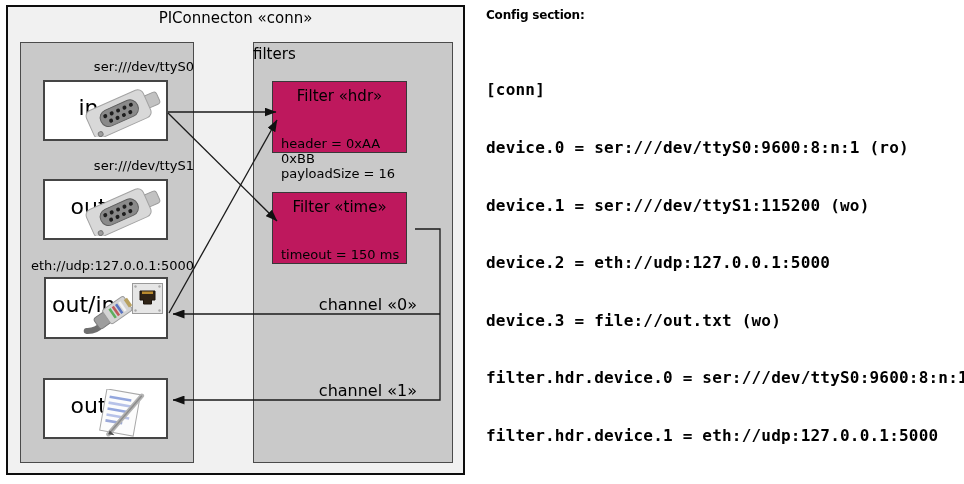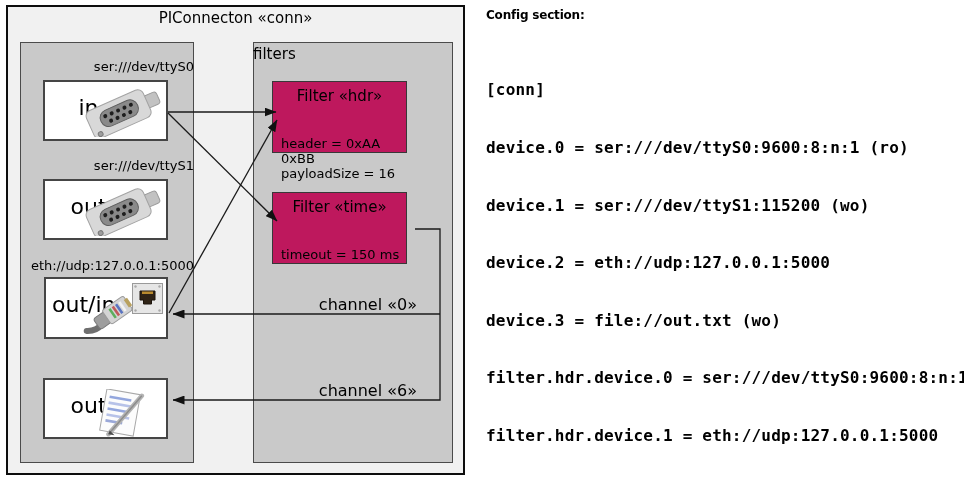--- a/index.html
+++ b/index.html
@@ -175,21 +175,21 @@
   </div>
 
   <div class="filter-box" style="top:192px;">
     <div class="filter-title">Filter «time»</div>
     <div class="filter-props">
       <div>timeout = 150 ms</div>
     </div>
   </div>
 
   <div class="channel-label" style="top:295px;">channel «0»</div>
-  <div class="channel-label" style="top:381px;">channel «6»</div>
+  <div class="channel-label" style="top:381px;">channel «1»</div>
 
   <svg id="wires">
     <defs>
       <marker id="arw" viewBox="0 0 12 9" refX="11.5" refY="4.5" markerWidth="12" markerHeight="9" orient="auto" markerUnits="userSpaceOnUse">
         <path d="M0,0 L12,4.5 L0,9 z" fill="#111"></path>
       </marker>
     </defs>
     <g stroke="#1a1a1a" stroke-width="1.3" fill="none">
       <path d="M168,112 L276,112" marker-end="url(#arw)"></path>
       <path d="M168,113 L277,221" marker-end="url(#arw)"></path>

